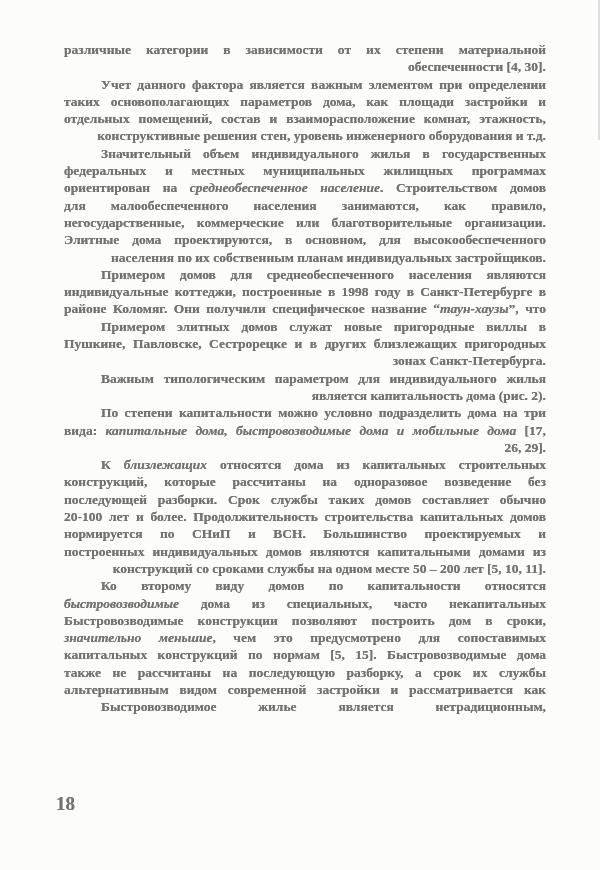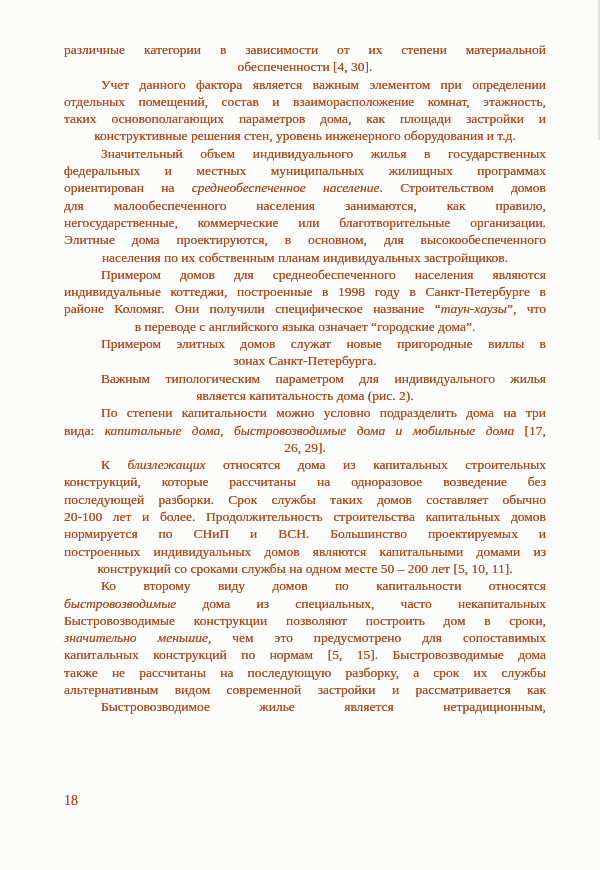--- a/index.html
+++ b/index.html
@@ -7,52 +7,53 @@
     padding: 0;
     background: #ffffff;
   }
   .sheet {
     position: relative;
     width: 600px;
     height: 870px;
     background: #fcfcfa;
     overflow: hidden;
     font-family: "Liberation Serif", "DejaVu Serif", serif;
-    color: #c2410c;
+    color: #737373;
+    font-weight: bold;
   }
   .text-block {
     position: absolute;
     left: 64px;
     top: 41px;
     width: 482px;
     font-size: 13.5px;
     line-height: 17.3px;
     text-rendering: optimizeLegibility;
     text-shadow: 0 0 0.6px rgba(27,27,27,0.55);
   }
   .para { margin: 0; padding: 0; }
   .line {
-    text-align: center;
+    text-align: right;
     min-height: 17.3px;
   }
   .line.jfy {
     text-align: justify;
     text-align-last: justify;
   }
   .line.ind {
     text-indent: 37px;
   }
   .it {
     font-style: italic;
   }
   .page-number {
     position: absolute;
-    left: 64px;
+    left: 56px;
     top: 793px;
-    font-size: 14px;
+    font-size: 19px;
     text-shadow: 0 0 0.6px rgba(27,27,27,0.55);
   }
   .scan-edge-artifact {
     position: absolute;
     right: 0;
     top: 0;
     width: 2px;
     height: 140px;
     background: #dedede;
   }
@@ -62,41 +63,41 @@
 
 <div class="sheet">
   <div class="scan-edge-artifact"></div>
   <div class="text-block" id="text-block">
       <div class="para">
         <div class="line jfy"><span>различные категории в зависимости от их степени материальной</span></div>
         <div class="line"><span>обеспеченности [4, 30].</span></div>
       </div>
       <div class="para">
         <div class="line jfy ind"><span>Учет данного фактора является важным элементом при определении</span></div>
+        <div class="line jfy"><span>таких основополагающих параметров дома, как площади застройки и</span></div>
         <div class="line jfy"><span>отдельных помещений, состав и взаиморасположение комнат, этажность,</span></div>
-        <div class="line jfy"><span>таких основополагающих параметров дома, как площади застройки и</span></div>
         <div class="line"><span>конструктивные решения стен, уровень инженерного оборудования и т.д.</span></div>
       </div>
       <div class="para">
         <div class="line jfy ind"><span>Значительный объем индивидуального жилья в государственных</span></div>
         <div class="line jfy"><span>федеральных и местных муниципальных жилищных программах</span></div>
         <div class="line jfy"><span>ориентирован на </span><span class="it">среднеобеспеченное население</span><span>. Строительством домов</span></div>
         <div class="line jfy"><span>для малообеспеченного населения занимаются, как правило,</span></div>
         <div class="line jfy"><span>негосударственные, коммерческие или благотворительные организации.</span></div>
         <div class="line jfy"><span>Элитные дома проектируются, в основном, для высокообеспеченного</span></div>
         <div class="line"><span>населения по их собственным планам индивидуальных застройщиков.</span></div>
       </div>
       <div class="para">
         <div class="line jfy ind"><span>Примером домов для среднеобеспеченного населения являются</span></div>
         <div class="line jfy"><span>индивидуальные коттеджи, построенные в 1998 году в Санкт-Петербурге в</span></div>
         <div class="line jfy"><span>районе Коломяг. Они получили специфическое название “</span><span class="it">таун-хаузы</span><span>”, что</span></div>
-        <div class="line"><span>в переводе с английского языка означает “городские дома”.</span></div>
       </div>
       <div class="para">
         <div class="line jfy ind"><span>Примером элитных домов служат новые пригородные виллы в</span></div>
+        <div class="line jfy"><span>Пушкине, Павловске, Сестрорецке и в других близлежащих пригородных</span></div>
         <div class="line"><span>зонах Санкт-Петербурга.</span></div>
       </div>
       <div class="para">
         <div class="line jfy ind"><span>Важным типологическим параметром для индивидуального жилья</span></div>
         <div class="line"><span>является капитальность дома (рис. 2).</span></div>
       </div>
       <div class="para">
         <div class="line jfy ind"><span>По степени капитальности можно условно подразделить дома на три</span></div>
         <div class="line jfy"><span>вида: </span><span class="it">капитальные дома, быстровозводимые дома и мобильные дома</span><span> [17,</span></div>
         <div class="line"><span>26, 29].</span></div>

